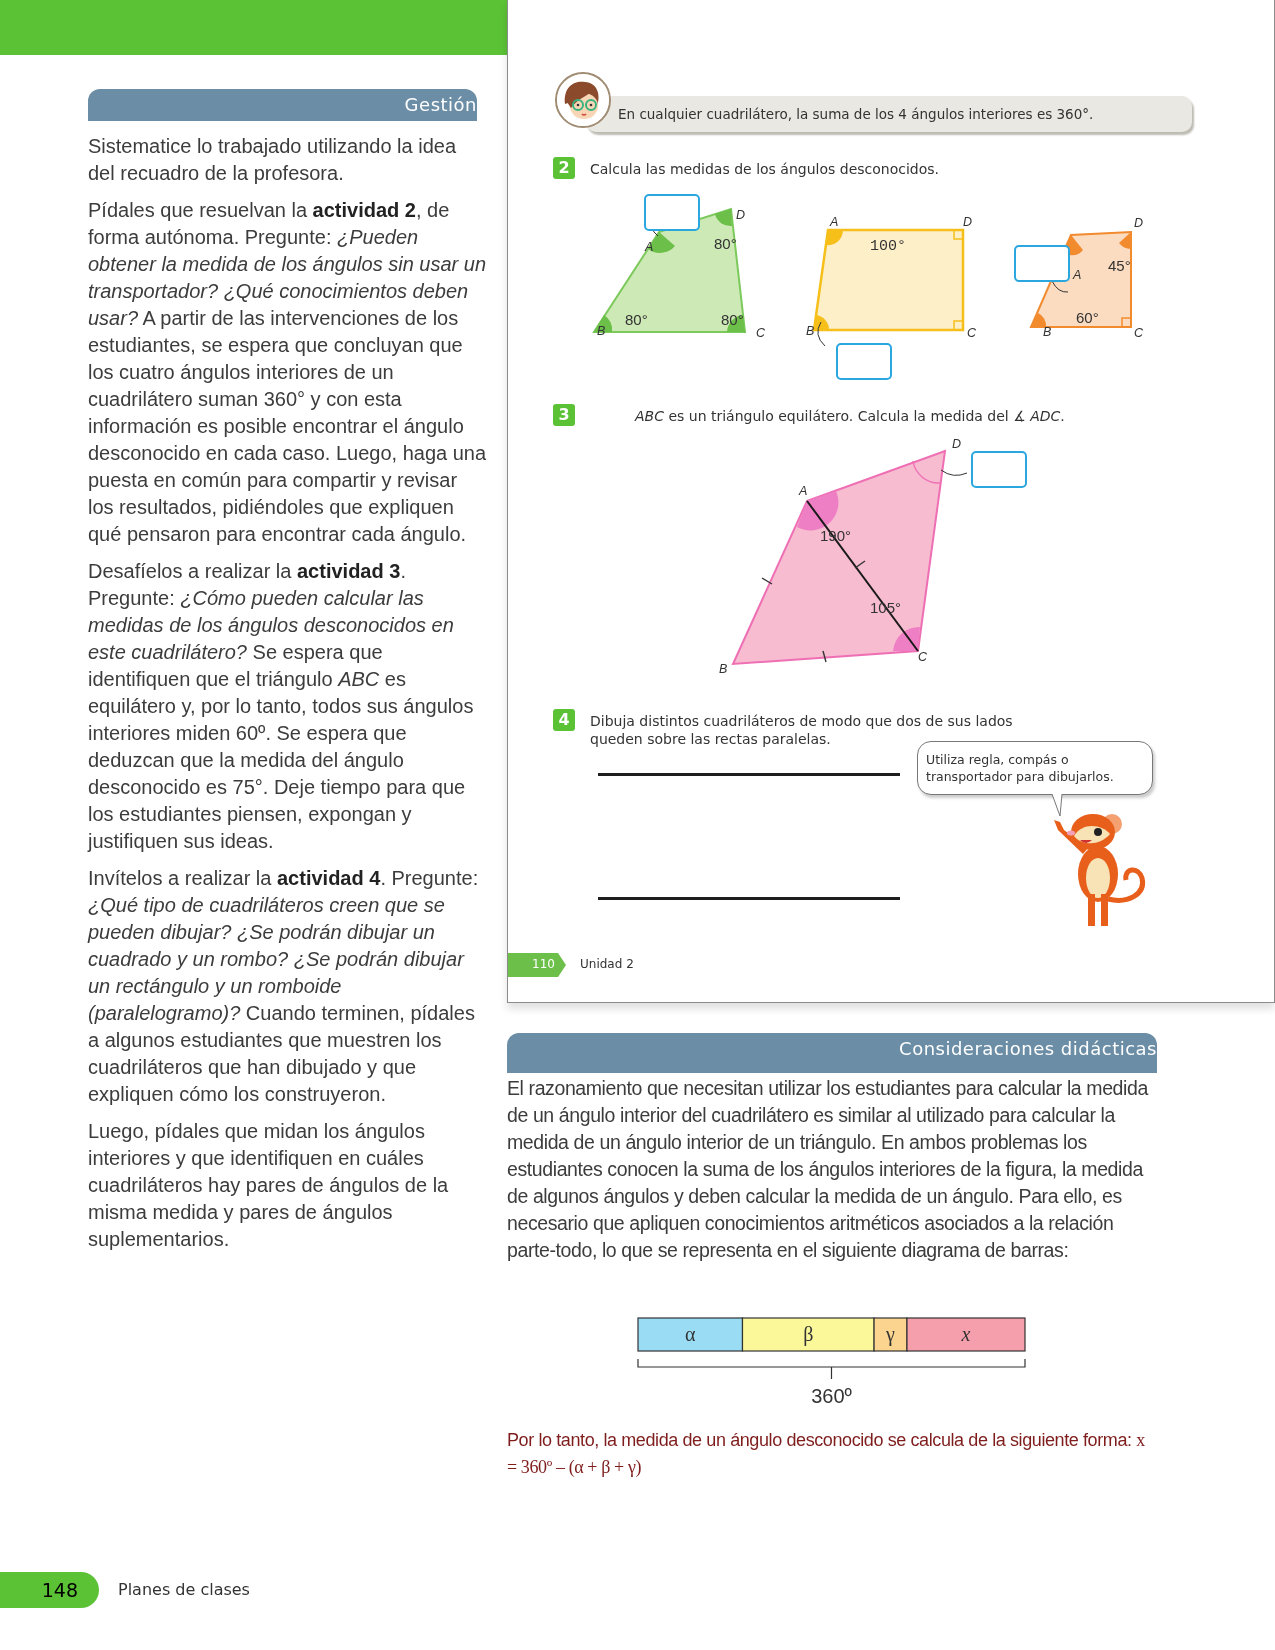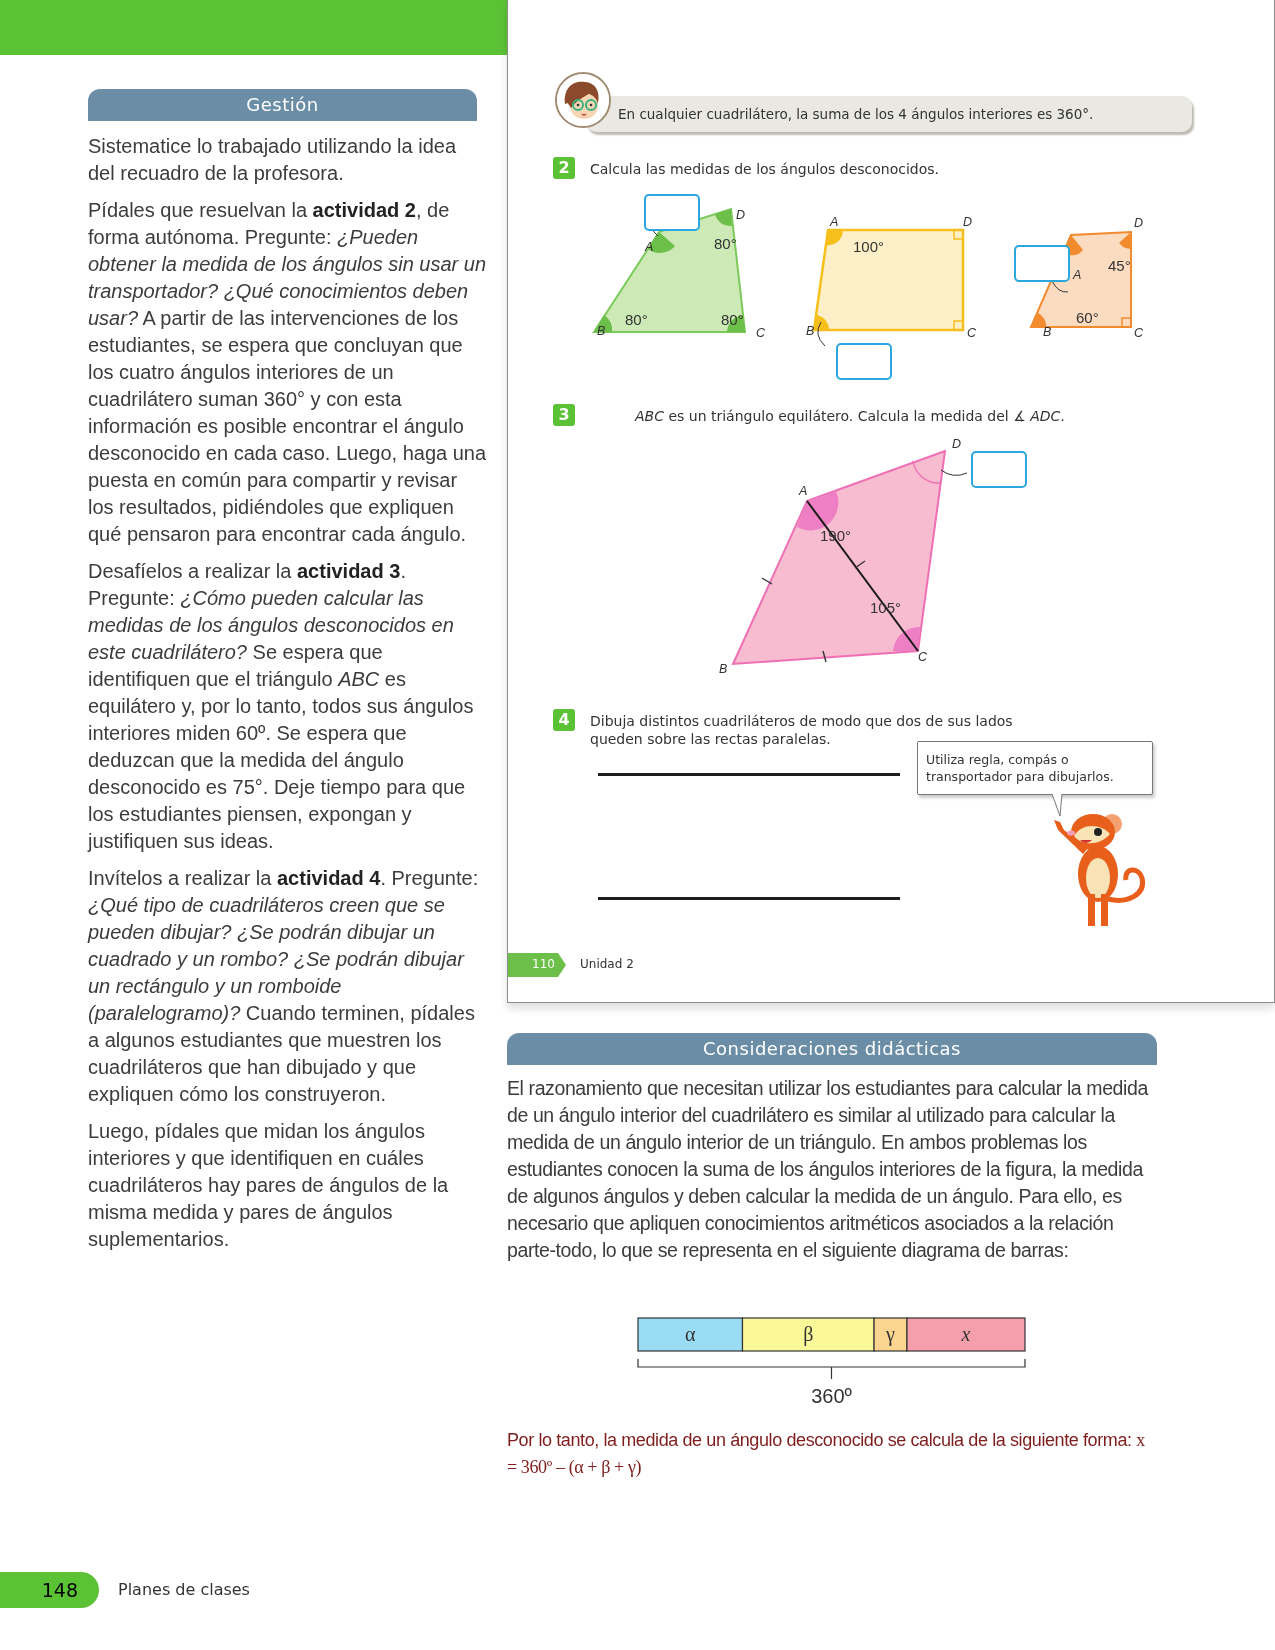--- a/index.html
+++ b/index.html
@@ -1,45 +1,45 @@
 <!DOCTYPE html>
 <html><head>
 <meta charset="utf-8">
 <style>
   html, body { margin:0; padding:0; }
   body { width:1275px; height:1650px; position:relative; background:#ffffff; overflow:hidden;
          font-family:"Liberation Sans", sans-serif; color:#3a3a3a; }
   .abs { position:absolute; }
   #top-bar { left:0; top:0; width:507px; height:55px; background:#5bc236; }
-  .section-header { background:#6b8ea6; color:#fff; border-radius:12px 12px 0 0; text-align:center;
+  .section-header { background:#6b8ea6; color:#fff; border-radius:12px 12px 0 0; text-align:right;
                     font-family:"DejaVu Sans", sans-serif; font-size:18px; line-height:32px; letter-spacing:0.5px; }
   #gestion-header { left:88px; top:89px; width:389px; height:32px; }
   #left-col { left:88px; top:133px; width:400px; font-size:20px; line-height:27px; color:#3c3c3c; }
   #left-col p { margin:0 0 10px 0; }
   #left-col em { font-style:italic; }
   #left-col b { font-weight:bold; color:#222; }
 
   #student-page { left:507px; top:0px; width:766px; height:1002px; border:1px solid #8c8c8c; border-top:none;
                   background:#fff; box-shadow:0 6px 8px rgba(0,0,0,0.12); }
   .sp { position:absolute; font-family:"DejaVu Sans", sans-serif; color:#333; }
   #teacher-avatar { left:47px; top:72px; width:52px; height:52px; border-radius:50%; border:2px solid #a08c72; background:#fff; overflow:hidden; }
   #callout { left:78px; top:96px; width:606px; height:36px; background:#e9e8e2; border-radius:0 10px 10px 10px;
              box-shadow:2px 3px 2px #bdbbb2; font-size:13.5px; line-height:36px; padding-left:32px; box-sizing:border-box; }
   .act-num { width:22px; height:22px; background:#5bc236; color:#fff; font-weight:bold; font-size:16px; text-align:center; line-height:22px; border-radius:3px; }
   .act-text { font-size:14px; line-height:18px; }
   .answer-box { position:absolute; border:2px solid #2aa7df; border-radius:5px; background:#fff; width:52px; height:33px; }
   .vlabel { position:absolute; font-style:italic; font-size:12.5px; color:#333; }
   .angle-label { position:absolute; font-size:15px; color:#333; }
   #page-num-badge { left:0; top:953px; width:58px; height:24px; }
   #page-unit { left:72px; top:957px; font-size:12px; }
-  #bubble { left:409px; top:741px; width:236px; height:54px; border:1px solid #777; border-radius:2px; background:#fff;
+  #bubble { left:409px; top:741px; width:236px; height:54px; border:1px solid #777; border-radius:14px; background:#fff;
             box-shadow:2px 3px 3px #ccc; font-size:12.5px; line-height:17px; padding:9px 0 0 8px; box-sizing:border-box; }
   .par-line { position:absolute; height:3px; background:#1e1e1e; }
 
-  #consid-header { left:507px; top:1033px; width:650px; height:32px; }
+  #consid-header { left:507px; top:1033px; width:650px; height:40px; }
   #consid-text { left:507px; top:1075px; width:650px; font-size:19.5px; line-height:27px; color:#3c3c3c;
                  font-family:"Liberation Sans Narrow","Liberation Sans", sans-serif; letter-spacing:-0.4px; }
   #consid-text p { margin:0; }
   #conclusion-text { left:507px; top:1427px; width:650px; font-size:18px; line-height:27px; color:#7f1d1d; letter-spacing:-0.4px; }
   #bar-diagram { left:630px; top:1310px; width:420px; height:110px; }
 
   #footer-badge { left:0; top:1572px; width:99px; height:36px; background:#5bc236; border-radius:0 18px 18px 0; color:#000000;
                   font-family:"DejaVu Sans", sans-serif; font-size:19px; line-height:36px; text-align:right; padding-right:21px; box-sizing:border-box; }
   #footer-title { left:118px; top:1580px; font-family:"DejaVu Sans", sans-serif; font-size:16px; color:#333; }
 </style>
@@ -129,21 +129,21 @@
   <span class="vlabel" style="left:248px;top:326px;">C</span>
   <span class="vlabel" style="left:228px;top:208px;">D</span>
   <span class="angle-label" style="left:206px;top:235px;">80°</span>
   <span class="angle-label" style="left:117px;top:311px;">80°</span>
   <span class="angle-label" style="left:213px;top:311px;">80°</span>
 
   <span class="vlabel" style="left:322px;top:215px;">A</span>
   <span class="vlabel" style="left:298px;top:324px;">B</span>
   <span class="vlabel" style="left:459px;top:326px;">C</span>
   <span class="vlabel" style="left:455px;top:215px;">D</span>
-  <span class="angle-label" style="left:345px;top:238px;">100°</span>
+  <span class="angle-label" style="left:362px;top:238px;font-family:Liberation Mono, monospace;">100°</span>
 
   <span class="vlabel" style="left:565px;top:268px;">A</span>
   <span class="vlabel" style="left:535px;top:325px;">B</span>
   <span class="vlabel" style="left:626px;top:326px;">C</span>
   <span class="vlabel" style="left:626px;top:216px;">D</span>
   <span class="angle-label" style="left:600px;top:257px;">45°</span>
   <span class="angle-label" style="left:568px;top:309px;text-align:right;">60°</span>
 
   <div class="sp act-num" style="left:45px;top:404px;">3</div>
   <div class="sp act-text" style="left:82px;top:407px;margin-left:45px;"><i>ABC</i><span> es un triángulo equilátero. Calcula la medida del ∡ </span><i>ADC</i><span>.</span></div>

